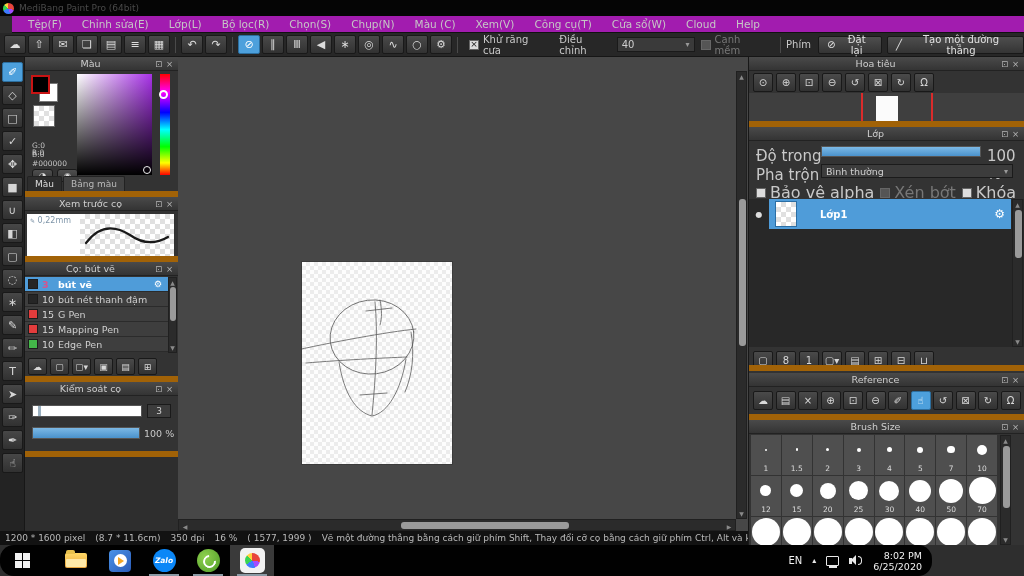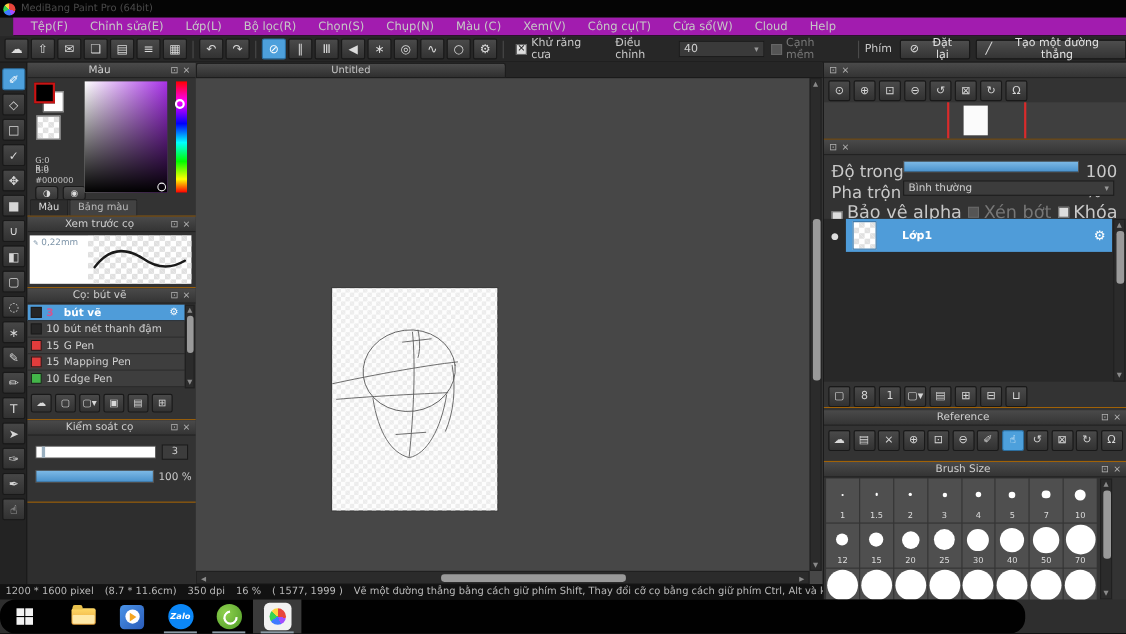--- a/index.html
+++ b/index.html
@@ -32,21 +32,21 @@
   .wide-btn i{font-style:normal;font-size:10px;}
 
   
   .toolstrip{position:absolute;left:0;top:57px;width:25px;height:474px;background:#232323;border-right:1px solid #171717;padding-top:2px;}
   .tool{display:flex;align-items:center;justify-content:center;width:21px;height:20px;margin:3px auto 3px 2px;background:linear-gradient(#474747,#313131);border:1px solid #191919;border-radius:2px;color:#d6d6d6;font-size:11px;cursor:pointer;}
   .tool[data-sel="true"]{background:#4da0dc;color:#fff;border-color:#2c6e9e;}
 
   
   .leftdock{position:absolute;left:25px;top:57px;width:153px;height:474px;background:#2e2e2e;}
   .rightdock{position:absolute;left:748px;top:57px;width:276px;height:488px;background:#2e2e2e;border-left:1px solid #181818;}
-  .panel{position:absolute;left:0;width:100%;background:#333;border-bottom:1px solid #a16207;overflow:hidden;}
+  .panel{position:absolute;left:0;width:100%;background:#333;border-bottom:6px solid #a16207;overflow:hidden;}
   .ptitle{height:14px;background:linear-gradient(#4a4a4a,#343434);display:flex;align-items:center;font-size:9.5px;color:#cfcfcf;border-bottom:1px solid #222;padding:0 3px;}
   .ptitle .t{flex:1;text-align:center;}
   .wicon{width:11px;text-align:center;font-size:8.5px;color:#b5b5b5;font-style:normal;cursor:pointer;}
 
   
   .swA{position:absolute;width:19px;height:19px;background:#fff;border:1px solid #777;}
   .swFG{position:absolute;width:19px;height:19px;background:#000;border:2px solid #c81414;z-index:2;}
   .sv-square{position:absolute;left:52px;top:17px;width:75px;height:101px;background:linear-gradient(to top,#000,rgba(0,0,0,0)),linear-gradient(to right,#fff,#a832e8);cursor:crosshair;}
   .sv-cursor{position:absolute;right:1px;bottom:1px;width:8px;height:8px;border:1.5px solid #f0f0f0;border-radius:50%;}
   .hue-bar{position:absolute;left:135px;top:17px;width:10px;height:101px;background:linear-gradient(#ff0000,#ff00ff 18%,#0000ff 38%,#00ffff 55%,#00ff00 72%,#ffff00 88%,#ff0000);cursor:pointer;}
@@ -378,23 +378,20 @@
       </div>
       <span class="valbox" style="left:122px;top:22px;">3</span>
       <div class="track" style="left:7px;top:45px;width:108px;">
         <span class="fill-b"></span>
       </div>
       <span class="sld-label" style="left:119px;top:46px;">100 %</span>
     </section>
   </div>
 
   <div class="canvas-area">
-    <div class="tabbar">
-      <div class="canvas-tab">Untitled</div>
-    </div>
     <div class="canvas-page checker-lite">
       <svg viewBox="0 0 150 202" width="150" height="202">
         <g fill="none" stroke="#5a5a5a" stroke-width="0.8" stroke-linecap="round">
           <ellipse cx="70" cy="75" rx="42" ry="37" transform="rotate(-7 70 75)"></ellipse>
           <path d="M73 40 C76 70 74 115 70 153"></path>
           <path d="M-14 90 C30 80 85 70 114 67"></path>
           <path d="M4 101 C40 98 80 96 105 95"></path>
           <path d="M37 100 C42 132 54 150 70 154 C86 151 99 128 104 97"></path>
           <path d="M109 70 C113 92 110 114 103 130"></path>
           <path d="M58 133 L85 131"></path>
@@ -412,20 +409,21 @@
       <i class="ar" style="left:2px;width:8px;top:2px;">◀</i>
       <span class="thumb" style="left:222px;top:2px;width:168px;height:7px;"></span>
       <i class="ar" style="left:auto;right:2px;width:8px;top:2px;">▶</i>
     </div>
   </div>
 
   <div class="rightdock">
 
     <section class="panel" style="top:0;height:70px;">
       <header class="ptitle">
+        <span class="t">Hoa tiêu</span>
         <i class="wicon">⊡</i>
         <i class="wicon">×</i>
       </header>
       <div style="position:absolute;left:4px;top:16px;display:flex;gap:3px;">
 
       <button class="ref-btn">⊙</button>
           <button class="ref-btn">⊕</button>
           <button class="ref-btn">⊡</button>
           <button class="ref-btn">⊖</button>
           <button class="ref-btn">↺</button>
@@ -435,36 +433,37 @@
         </div>
       <div class="nav-preview">
         <span class="redline" style="left: 112px; background: rgb(217, 43, 43);"></span>
         <span class="nav-thumb"></span>
         <span class="redline" style="left: 182px; background: rgb(217, 43, 43);"></span>
       </div>
     </section>
 
     <section class="panel" style="top:70px;height:244px;">
       <header class="ptitle">
+        <span class="t">Lớp</span>
         <i class="wicon">⊡</i>
         <i class="wicon">×</i>
       </header>
       <span class="lrow-label" style="left:7px;top:20px;">Độ trong</span>
       <div class="track" style="left:72px;top:19px;width:160px;height:11px;">
         <span class="fill-b"></span>
       </div>
       <span class="lrow-label" style="left:238px;top:20px;">100 %</span>
       <span class="lrow-label" style="left:7px;top:39px;text-align:center;">Pha trộn</span>
       <div class="blend-select" style="left:72px;top:37px;width:192px;height:14px;">
         <span>Bình thường</span>
         <i class="dd-arrow">▾</i>
       </div>
       <div style="position:absolute;left:7px;top:56px;width:260px;display:flex;justify-content:space-between;">
 
-          <label class="cb-label" style="margin:0;align-items:flex-end;">
+          <label class="cb-label" style="margin:0;">
             <span class="cb" style="background:#ddd;"></span>
             <span>Bảo vệ alpha</span>
           </label>
 
           <label class="cb-label dim" style="margin:0;">
             <span class="cb" style="background: rgb(85, 85, 85);"></span>
             <span>Xén bớt</span>
           </label>
 
           <label class="cb-label" style="margin:0;">
@@ -739,15 +738,27 @@
       <span class="zalo-ic">Zalo</span>
     </div>
     <div class="tb-app running">
       <span class="coccoc-ic"></span>
     </div>
     <div class="tb-app running active">
       <span class="mdb-sq">
           <span class="mdb-c"></span>
         </span>
     </div>
+    <div class="tray">
+      <span>EN</span>
+      <i class="caret" style="font-style:normal;">▴</i>
+      <span class="net-ic"></span>
+      <span class="spk-ic">
+          <span class="spk-arc"></span>
+        </span>
+      <div class="clock">
+        <div>8:02 PM</div>
+        <div>6/25/2020</div>
+      </div>
+    </div>
   </div>
 
 </div>
 
 </body></html>

